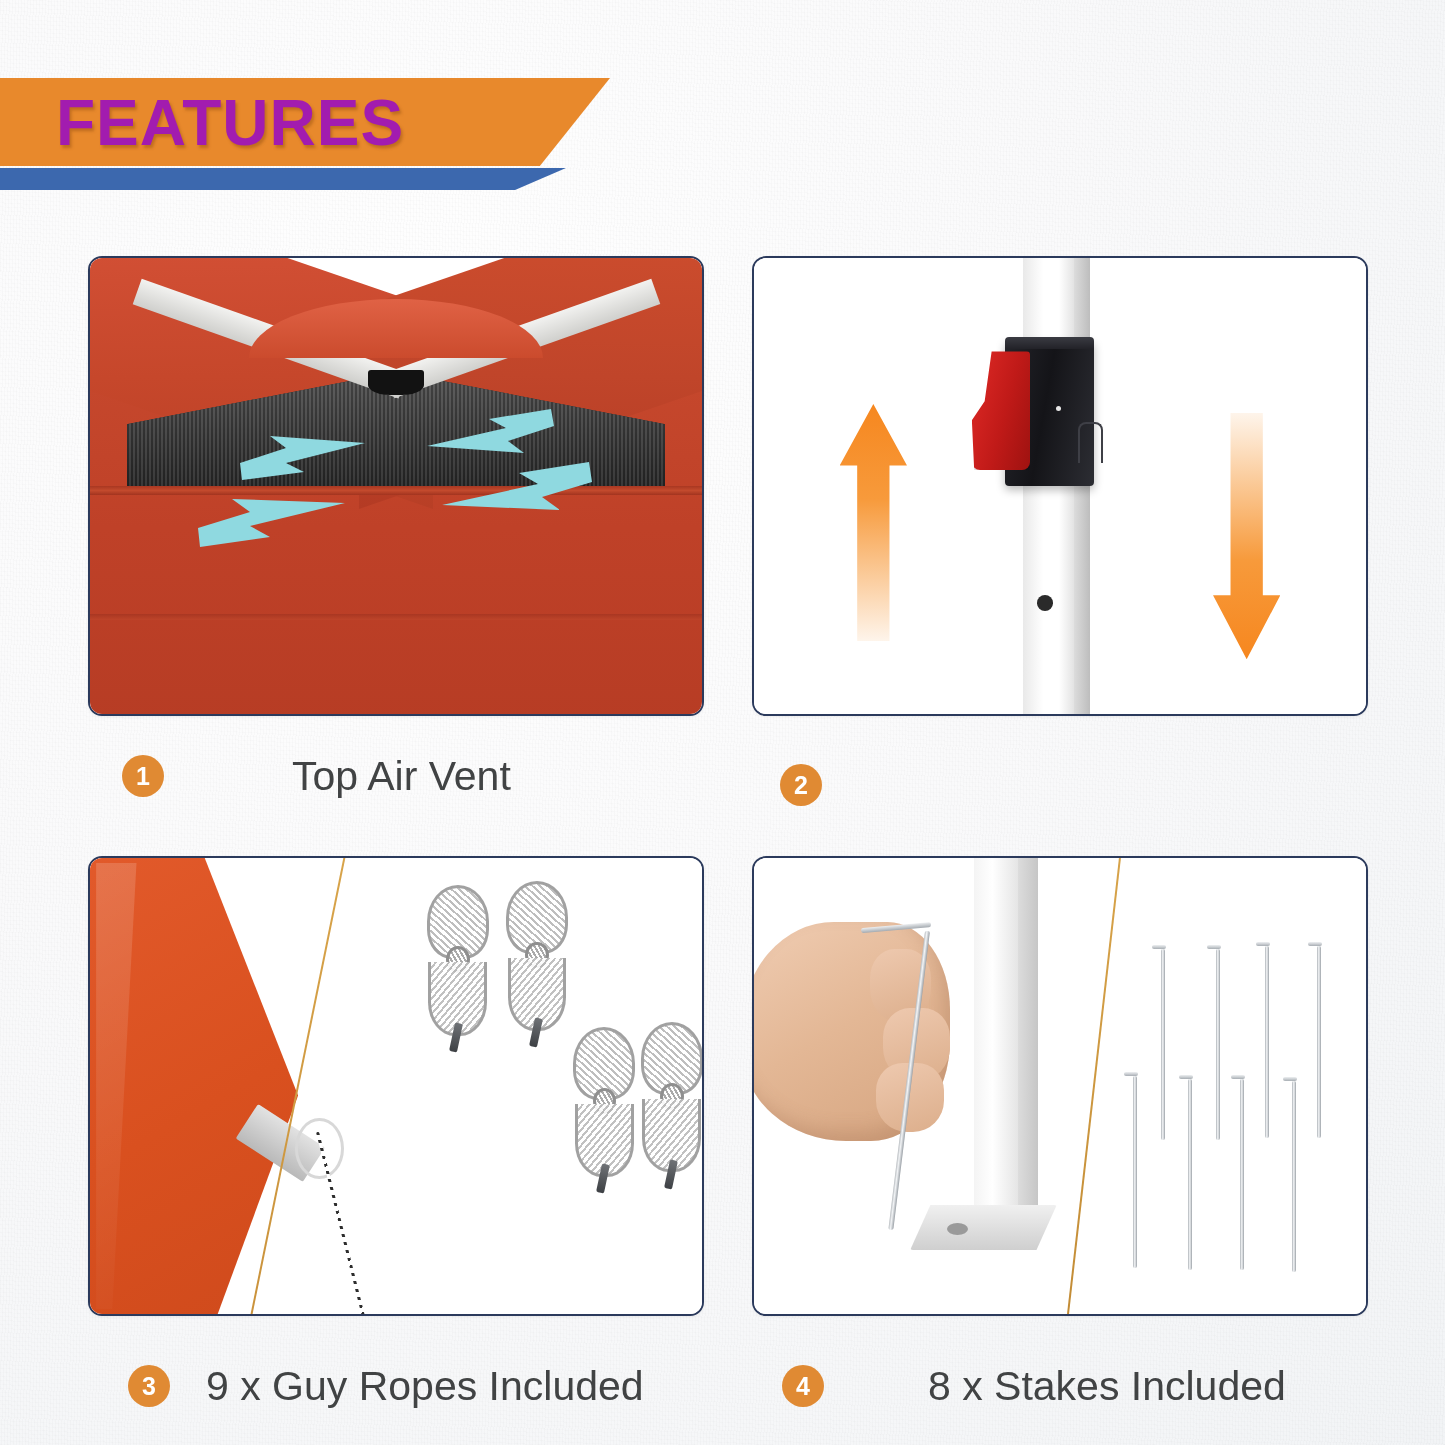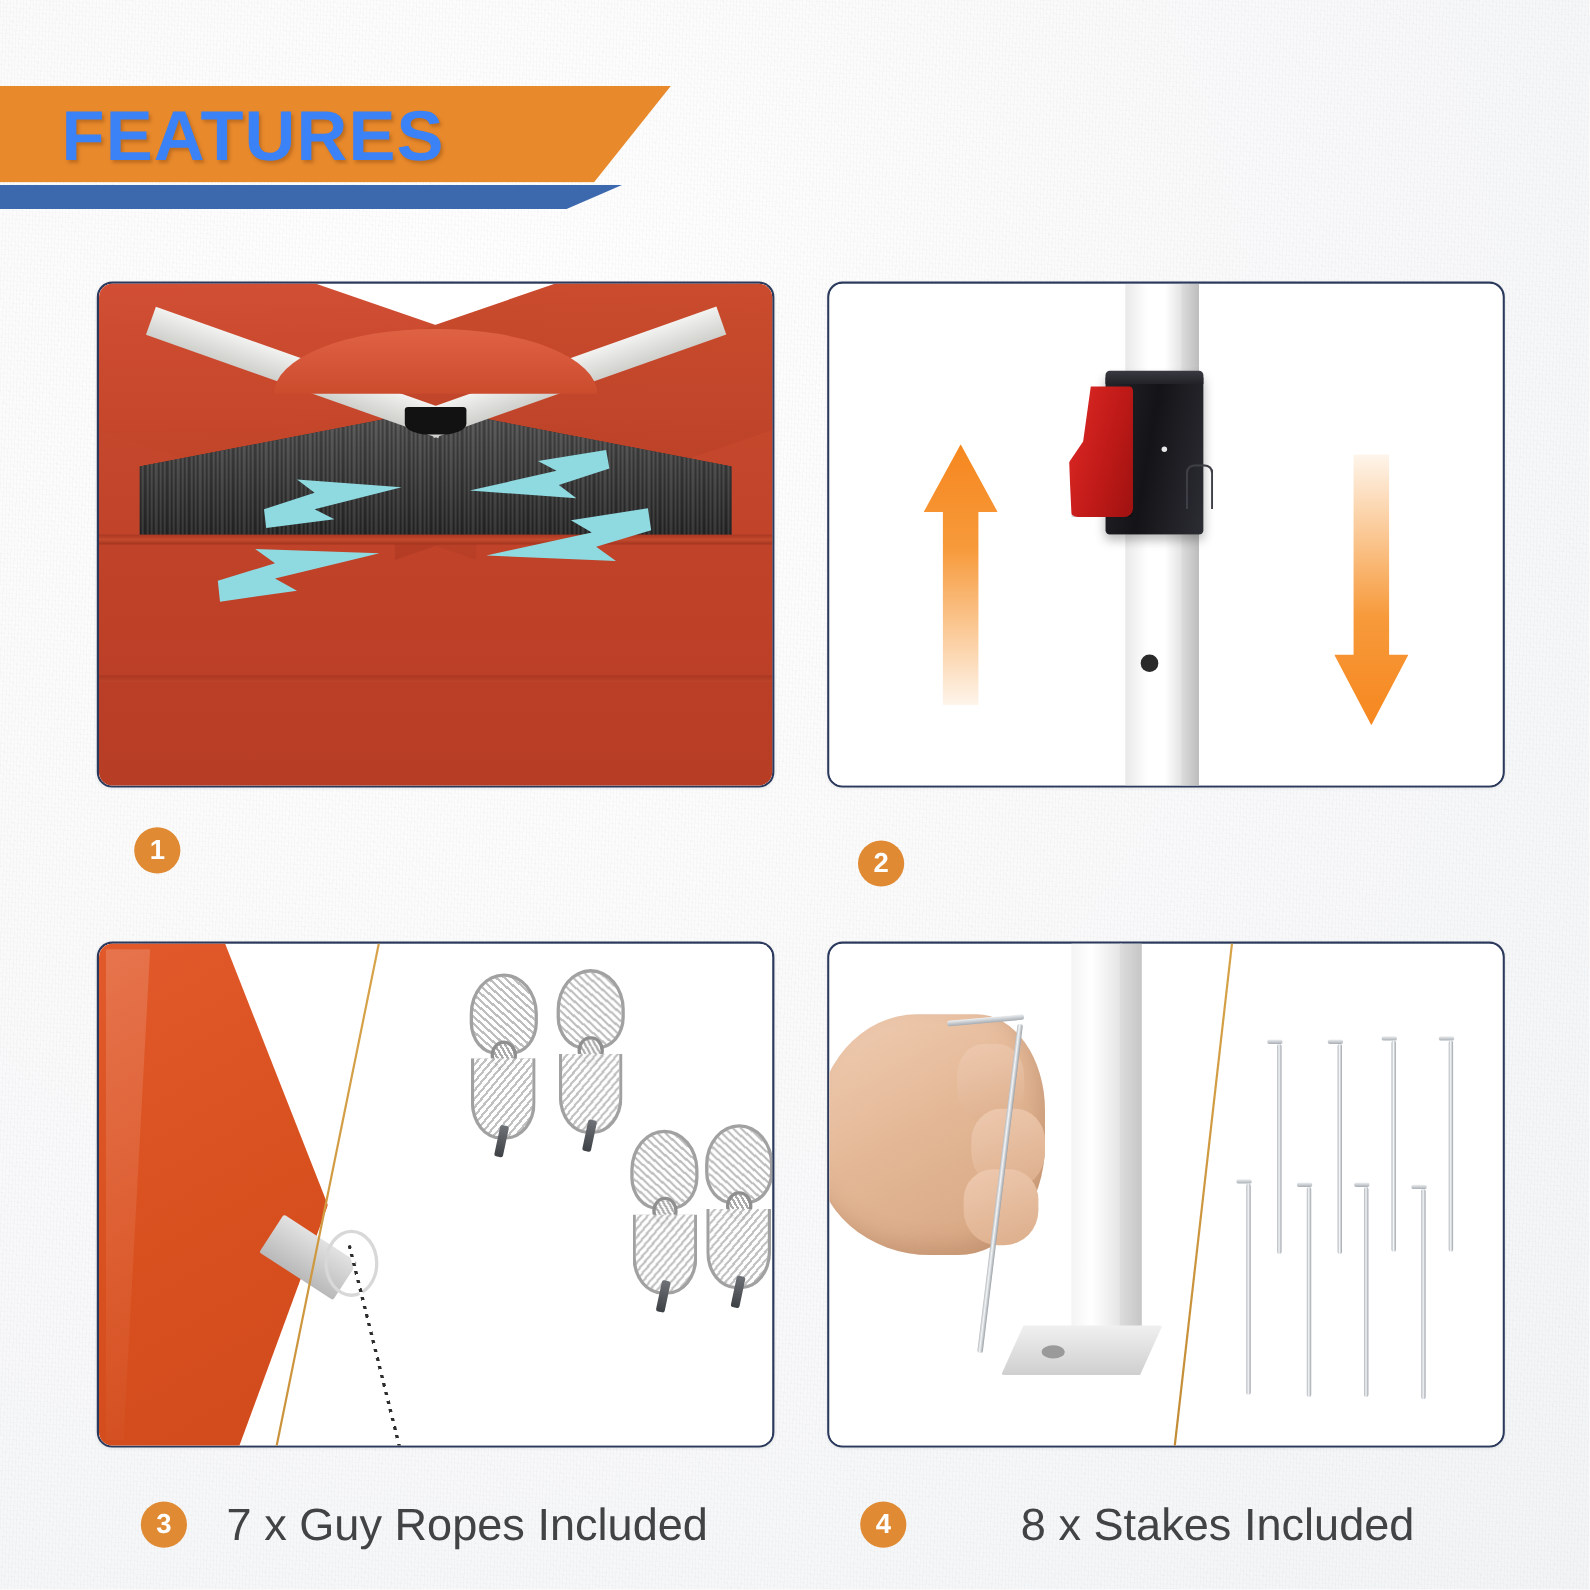--- a/index.html
+++ b/index.html
@@ -37,21 +37,21 @@
     clip-path:polygon(0 0, 100% 0, 88.5% 100%, 0 100%);
   }
   .banner-blue{
     position:absolute;top:90px;left:0;width:566px;height:22px;
     background:#3C68AE;
     clip-path:polygon(0 0, 100% 0, 91% 100%, 0 100%);
   }
   #banner-title{
     position:absolute;top:8px;left:56px;
     font-size:64px;font-weight:bold;letter-spacing:1px;
-    color:#3b82f6;
+    color:#a21caf;
     text-shadow:2px 3px 3px rgba(120,60,10,.35);
     font-family:"Liberation Sans","DejaVu Sans",sans-serif;
   }
   
   .panel{
     position:absolute;z-index:4;
     border:2px solid #2b3a5c;border-radius:14px;
     background:#ffffff;overflow:hidden;
     box-shadow:0 1px 3px rgba(0,0,0,.06);
   }
@@ -334,20 +334,21 @@
         <path d="M275 185 L196 205 L214 214 L152 222 L150 205 L196 190 L180 178 Z"></path>
         <path d="M337 188 L416 170 L399 161 L461 151 L464 168 L418 183 L434 195 Z"></path>
         <path d="M255 245 L160 268 L180 279 L110 289 L108 270 L160 254 L142 241 Z"></path>
         <path d="M352 247 L448 226 L429 215 L499 204 L502 224 L452 239 L470 252 Z"></path>
       </g>
     </svg>
   </div>
 </div>
 <div class="caption" id="cap1">
   <div class="badge">1</div>
+  <div class="cap-text">Top Air Vent</div>
 </div>
 
 <div class="panel" id="panel2">
   <div class="pic">
     <div class="p2-bg"></div>
     <div class="p2-pole"></div>
     <div class="p2-pole-edge"></div>
     <div class="arrow-up"></div>
     <div class="arrow-down"></div>
     <div class="p2-housing"></div>
@@ -396,21 +397,21 @@
     <div class="rope" style="left:90%;top:36%;">
       <div class="coil"></div>
       <div class="knot"></div>
       <div class="tails"></div>
       <div class="tensioner"></div>
     </div>
   </div>
 </div>
 <div class="caption" id="cap3">
   <div class="badge">3</div>
-  <div class="cap-text">7 x Guy Ropes Included</div>
+  <div class="cap-text">9 x Guy Ropes Included</div>
 </div>
 
 <div class="panel" id="panel4">
   <div class="pic">
     <div class="p4-bg"></div>
     <div class="p4-pole"></div>
     <div class="p4-pole-side"></div>
     <div class="p4-foot"></div>
     <div class="p4-foot-hole"></div>
 

